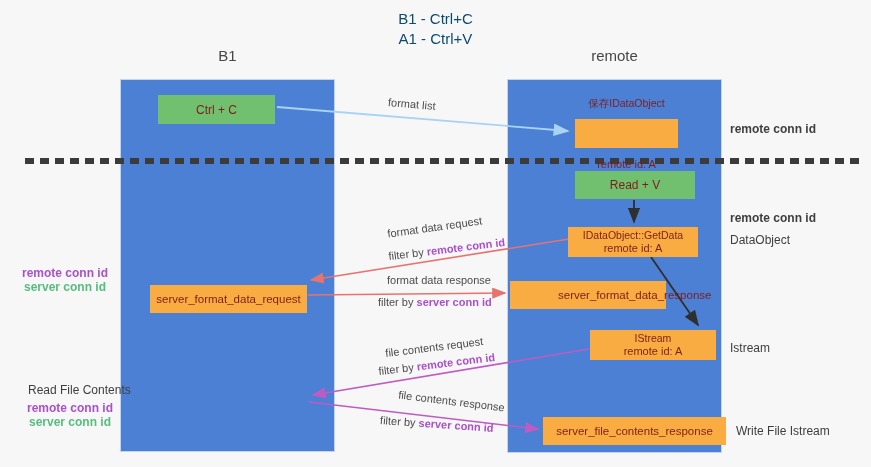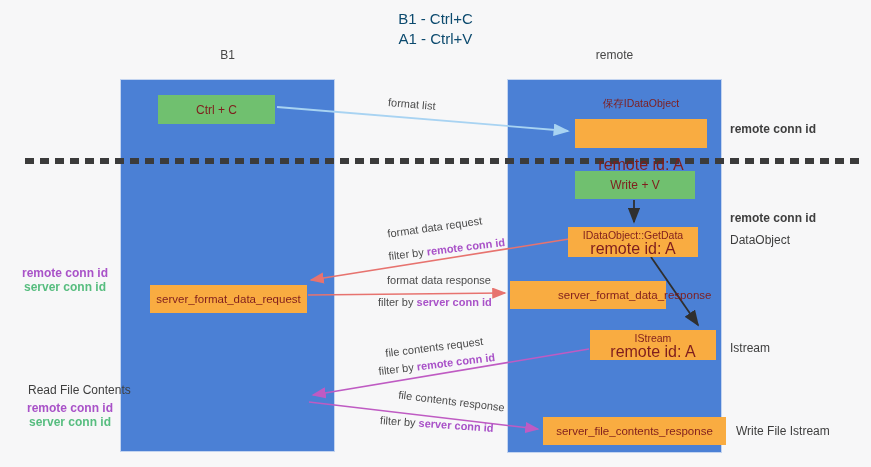--- a/index.html
+++ b/index.html
@@ -8,34 +8,34 @@
     background:#f7f7f8;
     font-family:"Liberation Sans","DejaVu Sans",sans-serif;
   }
   .abs{position:absolute;}
   .title{
     left:0;top:9px;width:871px;text-align:center;
     font-size:15px;line-height:20px;color:#0c4a6e;z-index:3;
   }
   .col-header{
     top:48px;width:215px;text-align:center;
-    font-size:12px;line-height:15px;color:#474747;z-index:3;
+    font-size:15px;line-height:15px;color:#474747;z-index:3;
   }
   .lane{
     top:79px;width:215px;height:373px;background:#4b80d5;
     border:1px solid #c3d4f0;box-sizing:border-box;z-index:1;
   }
   .edges{left:0;top:0;z-index:2;pointer-events:none;}
   .node{
     z-index:3;color:#7f1d1d;text-align:center;box-sizing:border-box;
     display:flex;flex-direction:column;justify-content:center;
   }
   .node.green{background:#70c06f;font-size:12px;}
   .node.orange{background:#f9ac41;font-size:11.5px;}
-  .node .l2{font-size:16px;line-height:13px;}
+  .node .l2{font-size:11px;line-height:13px;}
   .node .l1s{font-size:10.5px;line-height:13px;}
   .elabel{z-index:3;font-size:11px;color:#4c4c4c;white-space:nowrap;}
   .purple{color:#a952c8;font-weight:bold;}
   .greent{color:#57bd7f;font-weight:bold;}
   .side{z-index:3;font-size:12px;color:#3e3e3e;white-space:nowrap;}
   .side.bold{font-weight:bold;}
   .stack{line-height:14px;text-align:center;}
 </style>
 </head>
 <body>
@@ -88,26 +88,26 @@
     <line x1="589" y1="349" x2="313" y2="395" stroke="#bf5bc3" stroke-width="1.6" marker-end="url(#m-mag)"></line>
 
     <line x1="309" y1="402" x2="538" y2="429" stroke="#bf5bc3" stroke-width="1.6" marker-end="url(#m-mag)"></line>
   </svg>
 
   <div class="abs node green" style="left:158px;top:95px;width:117px;height:29px;">Ctrl + C</div>
 
   <div class="abs node orange" style="left:150px;top:285px;width:157px;height:28px;">server_format_data_request</div>
 
 
-  <div class="abs node orange" style="left:575px;top:119px;width:132px;height:29px;gap:48px;">
+  <div class="abs node orange" style="left:575px;top:119px;width:103px;height:29px;gap:48px;">
     <div class="l1s">保存IDataObject</div>
     <div class="l2">remote id: A</div>
   </div>
 
-  <div class="abs node green" style="left:575px;top:171px;width:120px;height:28px;">Write + V</div>
+  <div class="abs node green" style="left:575px;top:171px;width:120px;height:28px;">Read + V</div>
 
   <div class="abs node orange" style="left:568px;top:227px;width:130px;height:30px;">
     <div class="l1s">IDataObject::GetData</div>
     <div class="l2">remote id: A</div>
   </div>
 
   <div class="abs node orange" style="left:510px;top:281px;width:156px;height:28px;padding-left:48px;">server_format_data_response</div>
 
   <div class="abs node orange" style="left:590px;top:330px;width:126px;height:30px;">
     <div class="l1s">IStream</div>

